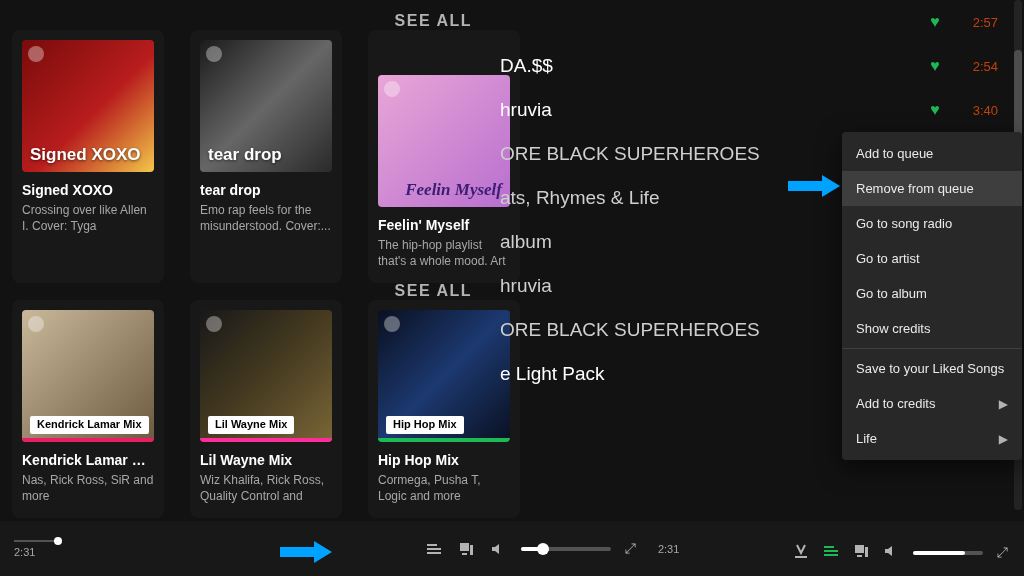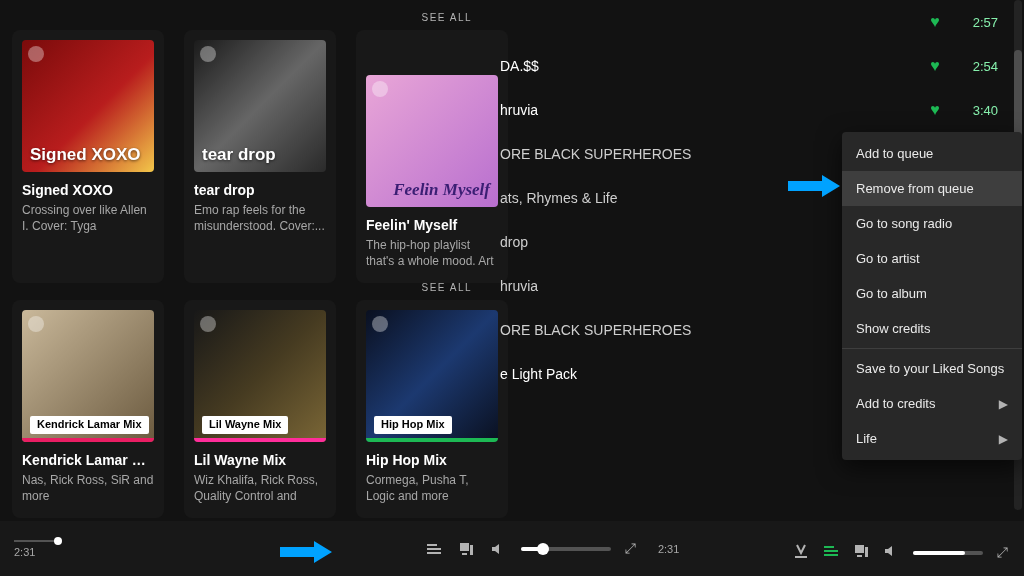--- a/index.html
+++ b/index.html
@@ -7,26 +7,26 @@
     background:#121212; color:#fff;
     font-family:-apple-system, "Helvetica Neue", Arial, sans-serif;
     width:1024px; height:576px; overflow:hidden; position:relative;
     font-size:13px;
   }
   .left-panel {
     position:absolute; left:0; top:0; width:490px; height:576px;
     background:#121212;
   }
   .see-all {
-    color:#b3b3b3; font-size:10px; letter-spacing:1.5px; font-weight:400;
+    color:#b3b3b3; font-size:16px; letter-spacing:1.5px; font-weight:700;
     position:absolute; right:18px;
   }
   .see-all.top { top:12px; }
   .see-all.mid { top:282px; }
-  .card-row { position:absolute; left:12px; display:flex; gap:20px; }
+  .card-row { position:absolute; left:12px; display:flex; gap:26px; }
   .card-row.r1 { top:30px; }
   .card-row.r2 { top:300px; }
   .card {
     width:152px; background:#181818; border-radius:8px; padding:10px 10px 14px;
   }
   .art {
     width:132px; height:132px; border-radius:4px; position:relative;
     display:flex; align-items:flex-end; padding:8px;
     font-weight:800; font-size:17px; line-height:1.05; color:#fff;
     overflow:hidden;
@@ -54,23 +54,23 @@
 
   .right-panel {
     position:absolute; left:490px; top:0; right:12px; bottom:55px;
     overflow:hidden;
   }
   .track-row {
     display:flex; align-items:center; height:44px;
     padding-left:10px; padding-right:14px; color:#b3b3b3;
     border-radius:4px;
   }
-  .track-row .t-title { flex:1; color:#fff; font-size:14px; white-space:nowrap; overflow:hidden; text-overflow:ellipsis; }
+  .track-row .t-title { flex:1; color:#fff; font-size:19px; white-space:nowrap; overflow:hidden; text-overflow:ellipsis; }
   .track-row .heart { width:30px; color:#1db954; font-size:16px; text-align:center; }
-  .track-row .dur { width:48px; text-align:right; font-size:13px; color:#86efac; }
+  .track-row .dur { width:48px; text-align:right; font-size:13px; color:#c2410c; }
   .track-row .more { width:30px; text-align:center; color:#b3b3b3; font-size:18px; letter-spacing:2px; }
   .track-row.selected { background:#5a5a5a; }
   .track-row.selected .t-title { color:#fff; }
   .track-row.selected .dur { color:#e5e5e5; }
   .track-row.dim .t-title { color:#cfcfcf; }
 
   .ctx-menu {
     position:absolute; left:842px; top:132px; width:180px;
     background:#282828; border-radius:4px; padding:4px 0;
     box-shadow:0 8px 24px rgba(0,0,0,.6); z-index:10;
@@ -214,21 +214,21 @@
         <div class="t-title">ORE BLACK SUPERHEROES</div>
         <div class="heart"></div>
         <div class="dur"></div>
       </div>
       <div class="track-row dim">
         <div class="t-title">ats, Rhymes &amp; Life</div>
         <div class="heart"></div>
         <div class="dur"></div>
       </div>
       <div class="track-row dim">
-        <div class="t-title">drop</div>
+        <div class="t-title">album</div>
         <div class="heart"></div>
         <div class="dur"></div>
       </div>
       <div class="track-row dim">
         <div class="t-title">hruvia</div>
         <div class="heart"></div>
         <div class="dur"></div>
       </div>
       <div class="track-row dim">
         <div class="t-title">ORE BLACK SUPERHEROES</div>

